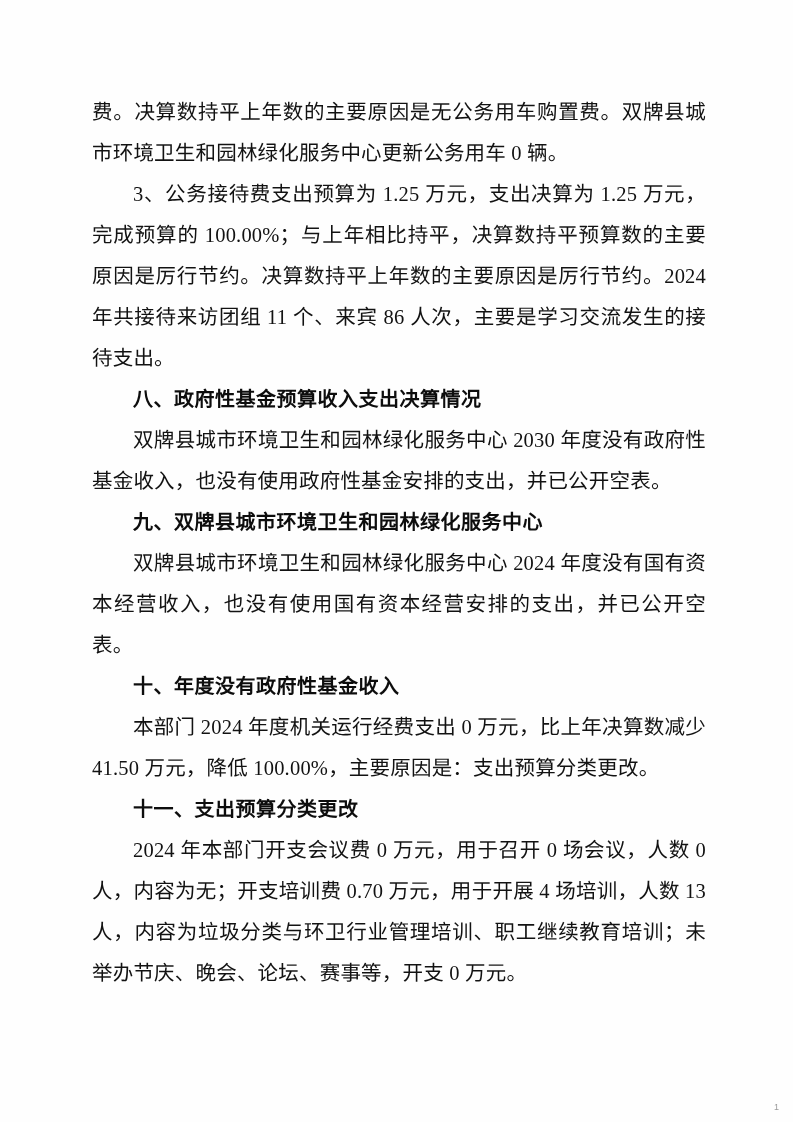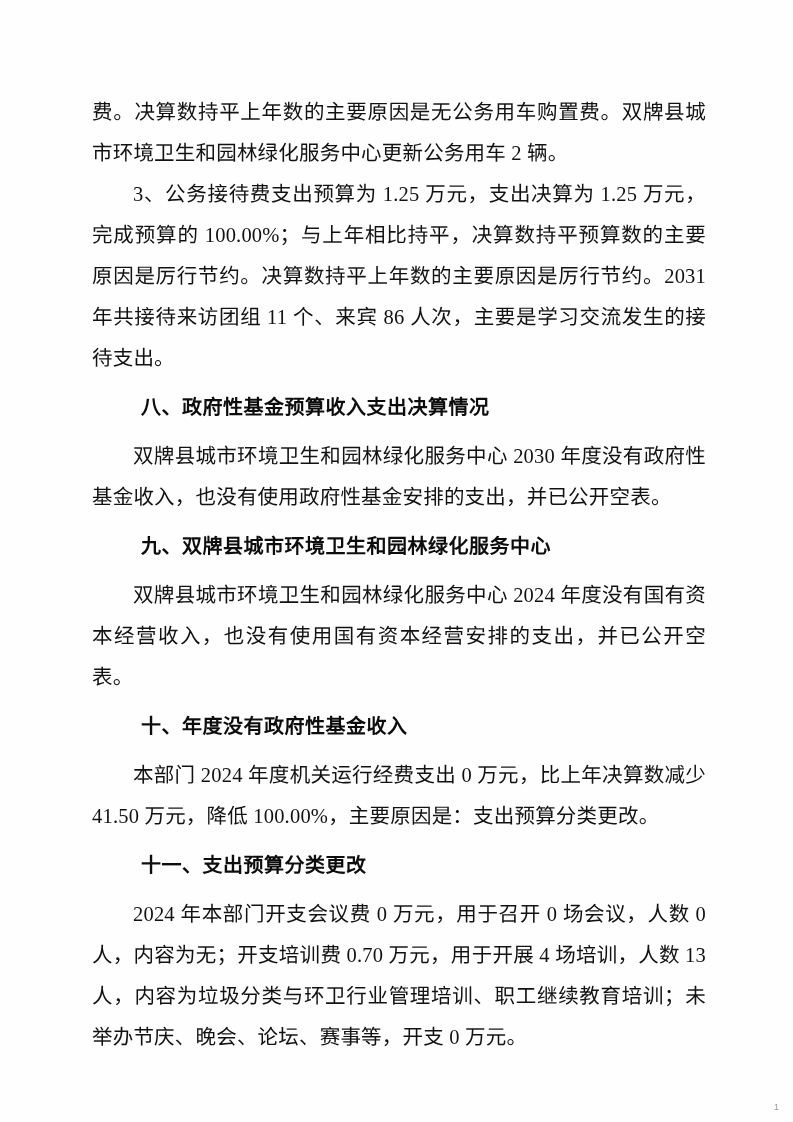--- a/index.html
+++ b/index.html
@@ -37,44 +37,44 @@
     word-break: break-all;
   }
   .indent {
     text-indent: 41px;
   }
   .heading {
     font-family: "DejaVu Sans", "Liberation Sans", sans-serif;
     font-weight: bold;
     font-size: 20px;
     line-height: 41px;
-    margin: 8px;
+    margin: 0;
     text-indent: 41px;
     color: #0d0d0d;
     letter-spacing: 0.5px;
   }
   .footer-note {
     position: absolute;
     right: 14px;
     bottom: 10px;
     font-size: 9px;
     color: #9a9a9a;
     font-family: "Liberation Sans", sans-serif;
   }
 </style>
 </head>
 <body>
 
 <div class="page">
   <div class="content">
 
-    <p class="para">费。决算数持平上年数的主要原因是无公务用车购置费。双牌县城市环境卫生和园林绿化服务中心更新公务用车 2 辆。</p>
+    <p class="para">费。决算数持平上年数的主要原因是无公务用车购置费。双牌县城市环境卫生和园林绿化服务中心更新公务用车 0 辆。</p>
 
 
-    <p class="para indent">3、公务接待费支出预算为 1.25 万元，支出决算为 1.25 万元，完成预算的 100.00%；与上年相比持平，决算数持平预算数的主要原因是厉行节约。决算数持平上年数的主要原因是厉行节约。2031 年共接待来访团组 11 个、来宾 86 人次，主要是学习交流发生的接待支出。</p>
+    <p class="para indent">3、公务接待费支出预算为 1.25 万元，支出决算为 1.25 万元，完成预算的 100.00%；与上年相比持平，决算数持平预算数的主要原因是厉行节约。决算数持平上年数的主要原因是厉行节约。2024 年共接待来访团组 11 个、来宾 86 人次，主要是学习交流发生的接待支出。</p>
 
     <h2 class="heading">八、政府性基金预算收入支出决算情况</h2>
 
     <p class="para indent">双牌县城市环境卫生和园林绿化服务中心 2030 年度没有政府性基金收入，也没有使用政府性基金安排的支出，并已公开空表。</p>
 
     <h2 class="heading">九、双牌县城市环境卫生和园林绿化服务中心</h2>
 
     <p class="para indent">双牌县城市环境卫生和园林绿化服务中心 2024 年度没有国有资本经营收入，也没有使用国有资本经营安排的支出，并已公开空表。</p>
 
     <h2 class="heading">十、年度没有政府性基金收入</h2>

